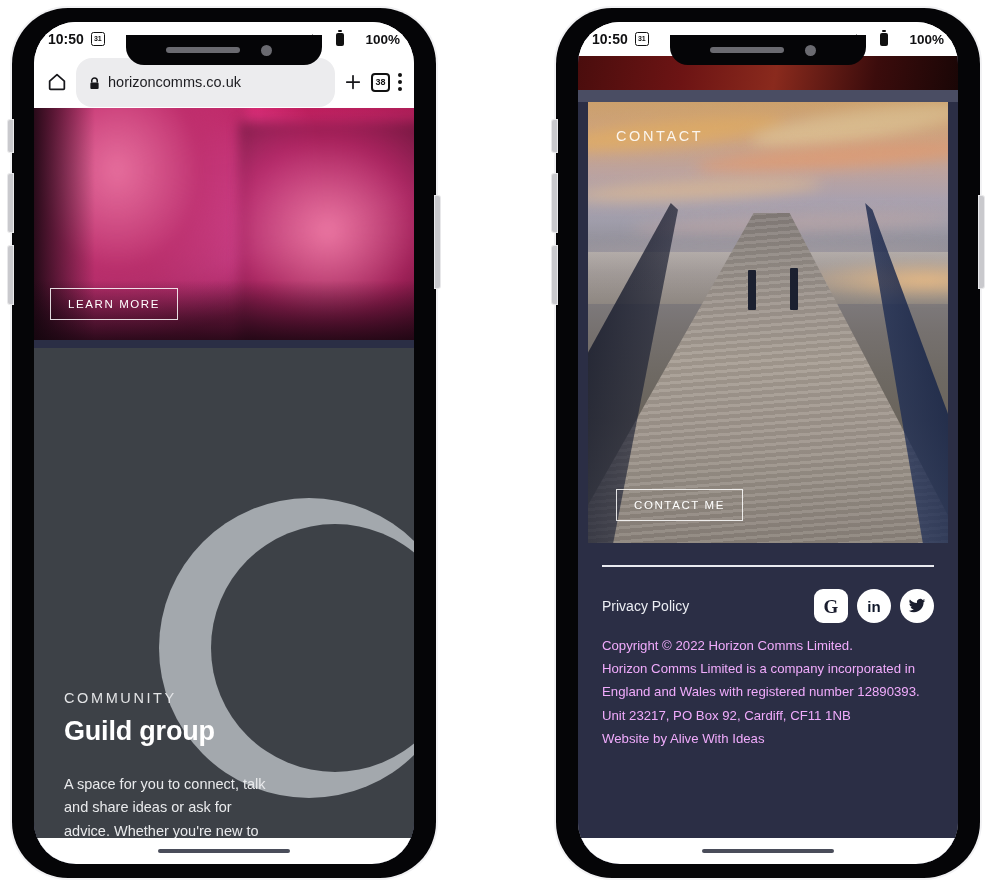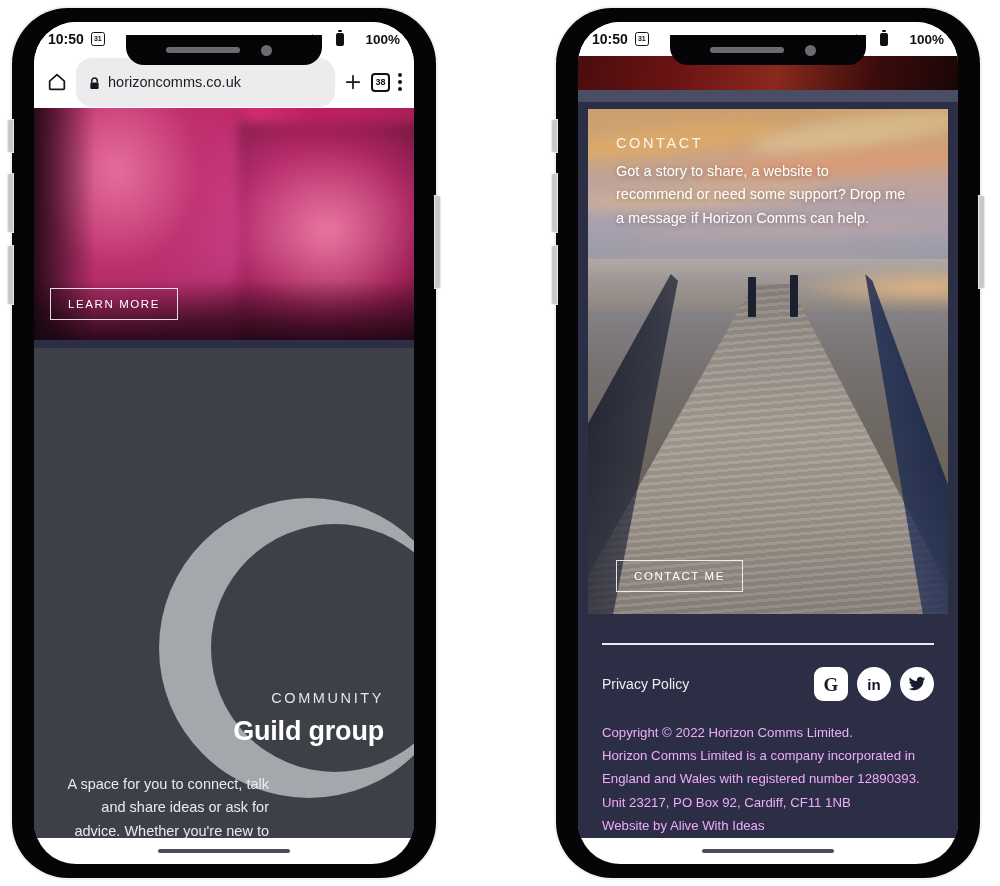--- a/index.html
+++ b/index.html
@@ -146,40 +146,40 @@
     min-height:520px;
   }
   .crescent{
     position:absolute;right:-95px;top:108px;width:300px;height:300px;
     border-radius:50%;background:#a3a8ad;z-index:0;
   }
   .crescent::after{
     content:"";position:absolute;left:52px;top:26px;width:248px;height:248px;
     border-radius:50%;background:#3d4147;
   }
-  .card > *{position:relative;z-index:2;text-align:right;}
+  .card > *{position:relative;z-index:2;}
   .eyebrow{
     color:#e3e4e6;font-size:14.5px;letter-spacing:2.6px;font-weight:400;margin:0 0 10px 0;
   }
   .headline{
     color:#ffffff;font-size:27px;font-weight:700;margin:0 0 26px 0;letter-spacing:-.2px;
   }
   .bodytext{
     color:#e9eaec;font-size:14.5px;line-height:1.62;margin:0;max-width:205px;
   }
 
   
   .topstrip{
     height:34px;
     background:linear-gradient(100deg,#4a0d0d 0%,#6d1414 28%,#8a2a1d 52%,#3b0c0c 78%,#1a0606 100%);
   }
   .gap-navy{height:12px;background:#4a4d63;}
 
   .contact-card{
-    position:relative;margin:7px 10px;height:505px;overflow:hidden;
+    position:relative;margin:0 10px;height:441px;overflow:hidden;
     background:linear-gradient(180deg,
       #f0bd7a 0%, #e9b98f 8%, #cfb4ae 16%, #b7aebb 22%, #a9a7b4 27%, #9c9aa4 31%,
       #8f8c92 36%, #7f7b7e 44%, #76716f 52%, #6e6963 62%, #6a645c 72%, #6f6a62 84%, #7a756d 100%);
   }
   
   .sky{position:absolute;left:0;top:0;width:100%;height:190px;overflow:hidden;}
   .sky .cloud{position:absolute;border-radius:50%;filter:blur(7px);}
   .c1{left:-10%;top:18px;width:65%;height:26px;background:rgba(255,196,110,.85);transform:rotate(-6deg);}
   .c2{left:30%;top:44px;width:80%;height:22px;background:rgba(255,172,120,.7);transform:rotate(-4deg);}
   .c3{left:-5%;top:78px;width:70%;height:20px;background:rgba(255,210,150,.55);transform:rotate(-3deg);}
@@ -226,21 +226,21 @@
   }
   .contact-content{position:absolute;left:0;top:0;width:100%;padding:26px 28px 0 28px;box-sizing:border-box;z-index:6;}
   .contact-eyebrow{color:rgba(255,255,255,.88);font-size:14.5px;letter-spacing:2.6px;margin:0 0 9px 0;}
   .contact-head{color:#fff;font-size:27px;font-weight:700;margin:0 0 26px 0;text-shadow:0 1px 6px rgba(80,50,20,.35);}
   .contact-body{color:#fff;font-size:14.5px;line-height:1.62;margin:0;max-width:290px;text-shadow:0 1px 5px rgba(70,45,25,.4);}
   .contact-btn{position:absolute;left:28px;bottom:22px;z-index:7;}
 
   
   .footer{background:#2b2e45;padding:22px 24px 0 24px;box-sizing:border-box;}
   .divider{height:2px;background:#e9eaf0;margin-bottom:22px;}
-  .footrow{display:flex;align-items:center;justify-content:space-between;margin-bottom:20px;}
+  .footrow{display:flex;align-items:center;justify-content:space-between;margin-bottom:11px;}
   .privacy{color:#eceef4;font-size:14px;cursor:pointer;}
   .socials{display:flex;gap:9px;}
   .soc{
     width:34px;height:34px;background:#fff;display:flex;align-items:center;justify-content:center;
     cursor:pointer;
   }
   .soc.round{border-radius:50%;}
   .soc.rsq{border-radius:9px;}
   .soc-g{font-size:19px;font-weight:600;color:#1a1d2e;line-height:1;font-family:"Liberation Serif", serif;}
   .soc-in{font-size:15px;font-weight:700;color:#0f172a;line-height:1;}
@@ -392,21 +392,20 @@
             <div class="deck"></div>
             <div class="deck-tex"></div>
             <div class="rail rail-l"></div>
             <div class="rail rail-r"></div>
             <div class="post p1"></div>
             <div class="post p2"></div>
             <div class="contact-overlay"></div>
 
             <div class="contact-content">
               <p class="contact-eyebrow">CONTACT</p>
-              <p class="contact-body">Got a story to share, a website to recommend or need some support? Drop me a message if Horizon Comms can help.</p>
             </div>
 
             <button class="ghost-btn contact-btn">CONTACT ME</button>
           </div>
 
           <div class="footer">
             <div class="divider"></div>
 
             <div class="footrow">
               <a class="privacy">Privacy Policy</a>

